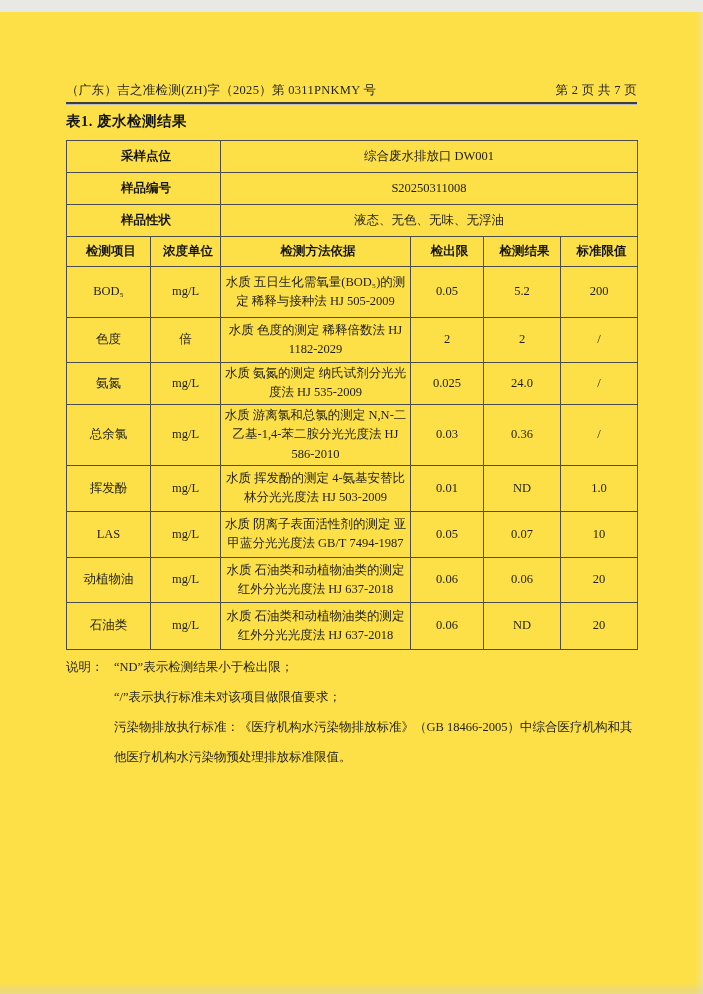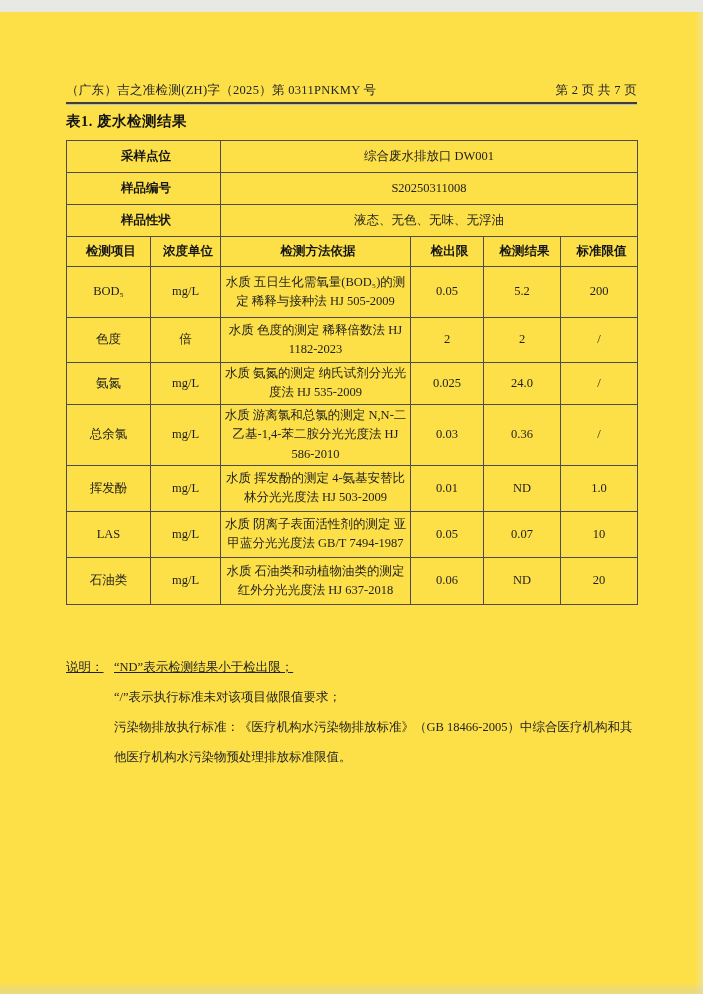--- a/index.html
+++ b/index.html
@@ -52,21 +52,21 @@
   .h-head{height:30px;}
   .r0{height:51px;} .r1{height:45px;} .r2{height:41px;} .r3{height:60px;}
   .r4{height:46px;} .r5{height:46px;} .r6{height:45px;} .r7{height:47px;}
   td.method{line-height:1.6;}
 
   
   .notes{
     top:640px;
     font-size:12.5px;line-height:30px;color:#222;
   }
-  .note-first{display:flex;text-decoration:underline;}
+  .note-first{display:flex;}
   .note-label{flex:0 0 48px;font-weight:normal;}
   .note-indent{margin-left:48px;}
 
   
   .scan-bottom{
     position:absolute;left:0;right:0;bottom:6px;height:18px;
     background:linear-gradient(to bottom,rgba(214,212,200,0) 0%,rgba(210,208,196,0.45) 55%,rgba(222,220,210,0.25) 100%);
   }
   .scan-bottom-edge{
     position:absolute;left:0;right:0;bottom:0;height:6px;
@@ -124,21 +124,21 @@
         <td>BOD₅</td>
         <td>mg/L</td>
         <td class="method">水质 五日生化需氧量(BOD₅)的测定 稀释与接种法 HJ 505-2009</td>
         <td>0.05</td>
         <td>5.2</td>
         <td>200</td>
       </tr>
       <tr class="r1">
         <td>色度</td>
         <td>倍</td>
-        <td class="method">水质 色度的测定 稀释倍数法 HJ 1182-2023</td>
+        <td class="method">水质 色度的测定 稀释倍数法 HJ 1182-2029</td>
         <td>2</td>
         <td>2</td>
         <td>/</td>
       </tr>
       <tr class="r2">
         <td>氨氮</td>
         <td>mg/L</td>
         <td class="method">水质 氨氮的测定 纳氏试剂分光光度法 HJ 535-2009</td>
         <td>0.025</td>
         <td>24.0</td>
@@ -160,20 +160,28 @@
         <td>ND</td>
         <td>1.0</td>
       </tr>
       <tr class="r5">
         <td>LAS</td>
         <td>mg/L</td>
         <td class="method">水质 阴离子表面活性剂的测定 亚甲蓝分光光度法 GB/T 7494-1987</td>
         <td>0.05</td>
         <td>0.07</td>
         <td>10</td>
+      </tr>
+      <tr class="r6">
+        <td>动植物油</td>
+        <td>mg/L</td>
+        <td class="method">水质 石油类和动植物油类的测定 红外分光光度法 HJ 637-2018</td>
+        <td>0.06</td>
+        <td>0.06</td>
+        <td>20</td>
       </tr>
       <tr class="r7">
         <td>石油类</td>
         <td>mg/L</td>
         <td class="method">水质 石油类和动植物油类的测定 红外分光光度法 HJ 637-2018</td>
         <td>0.06</td>
         <td>ND</td>
         <td>20</td>
       </tr>
     </tbody>

